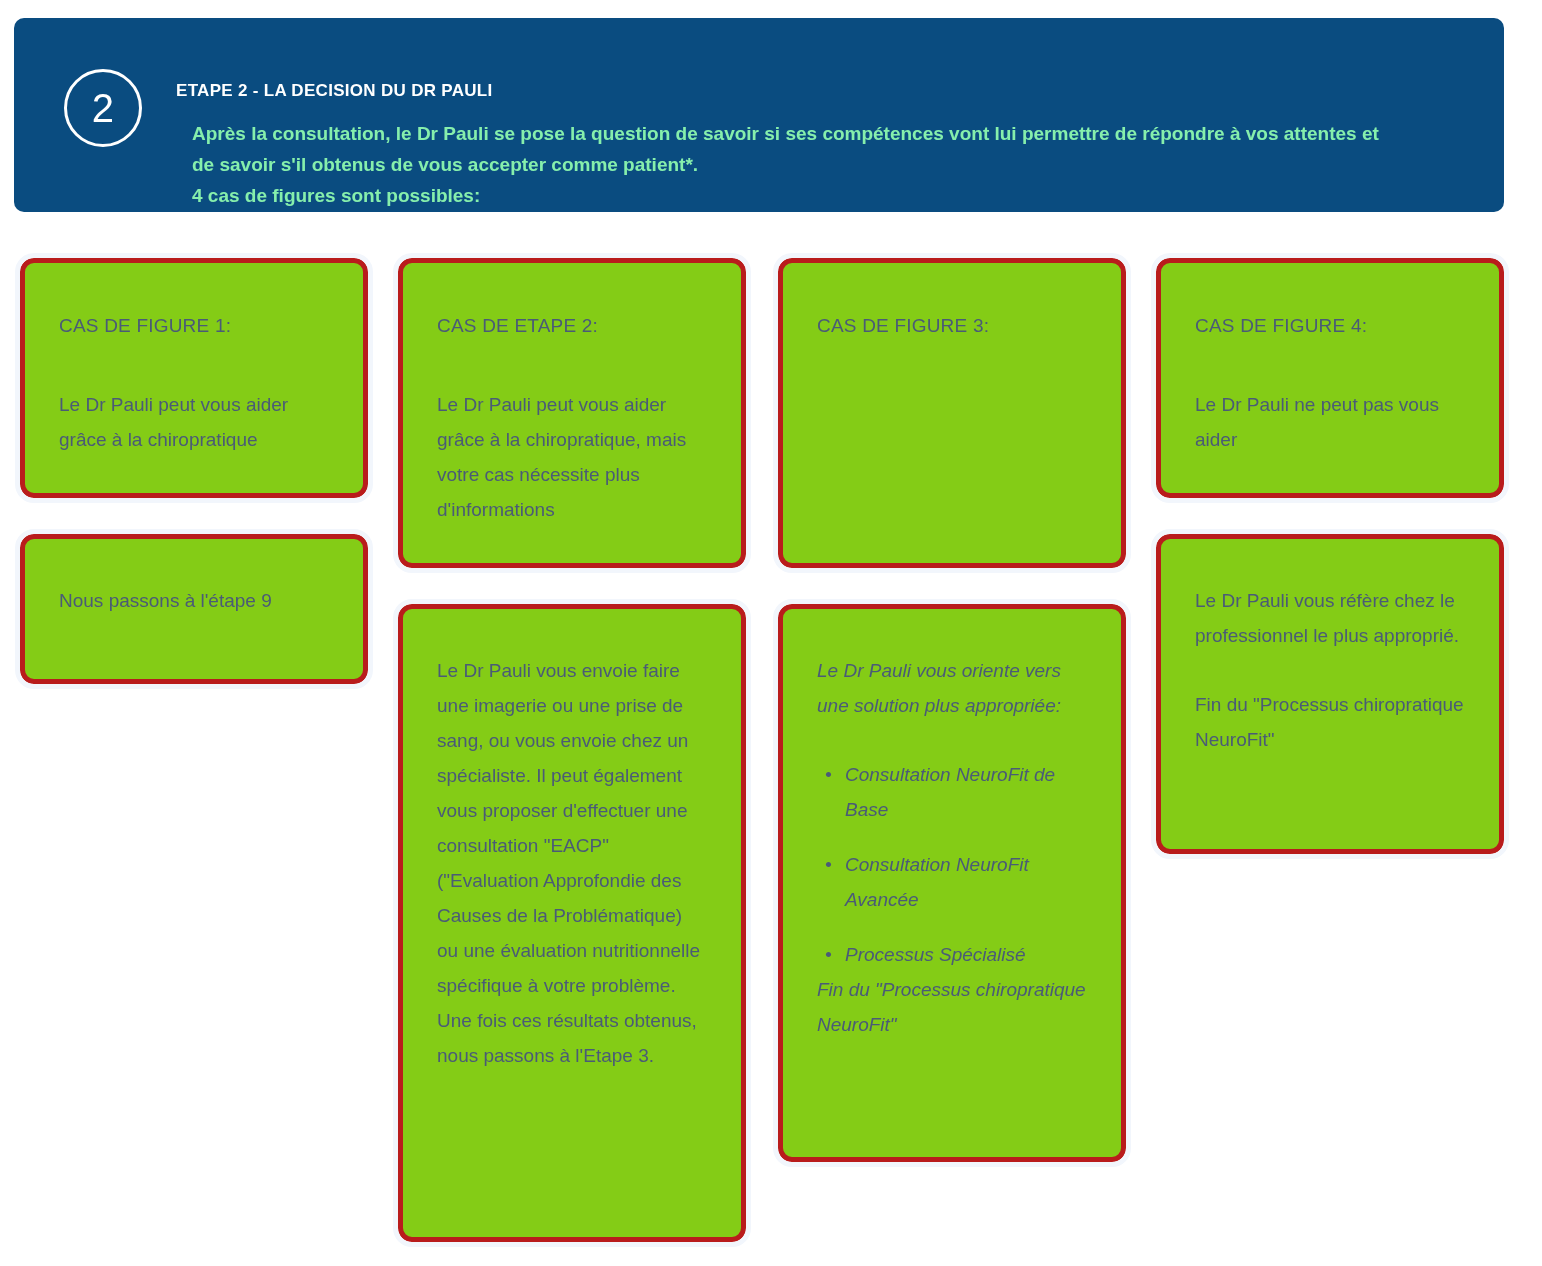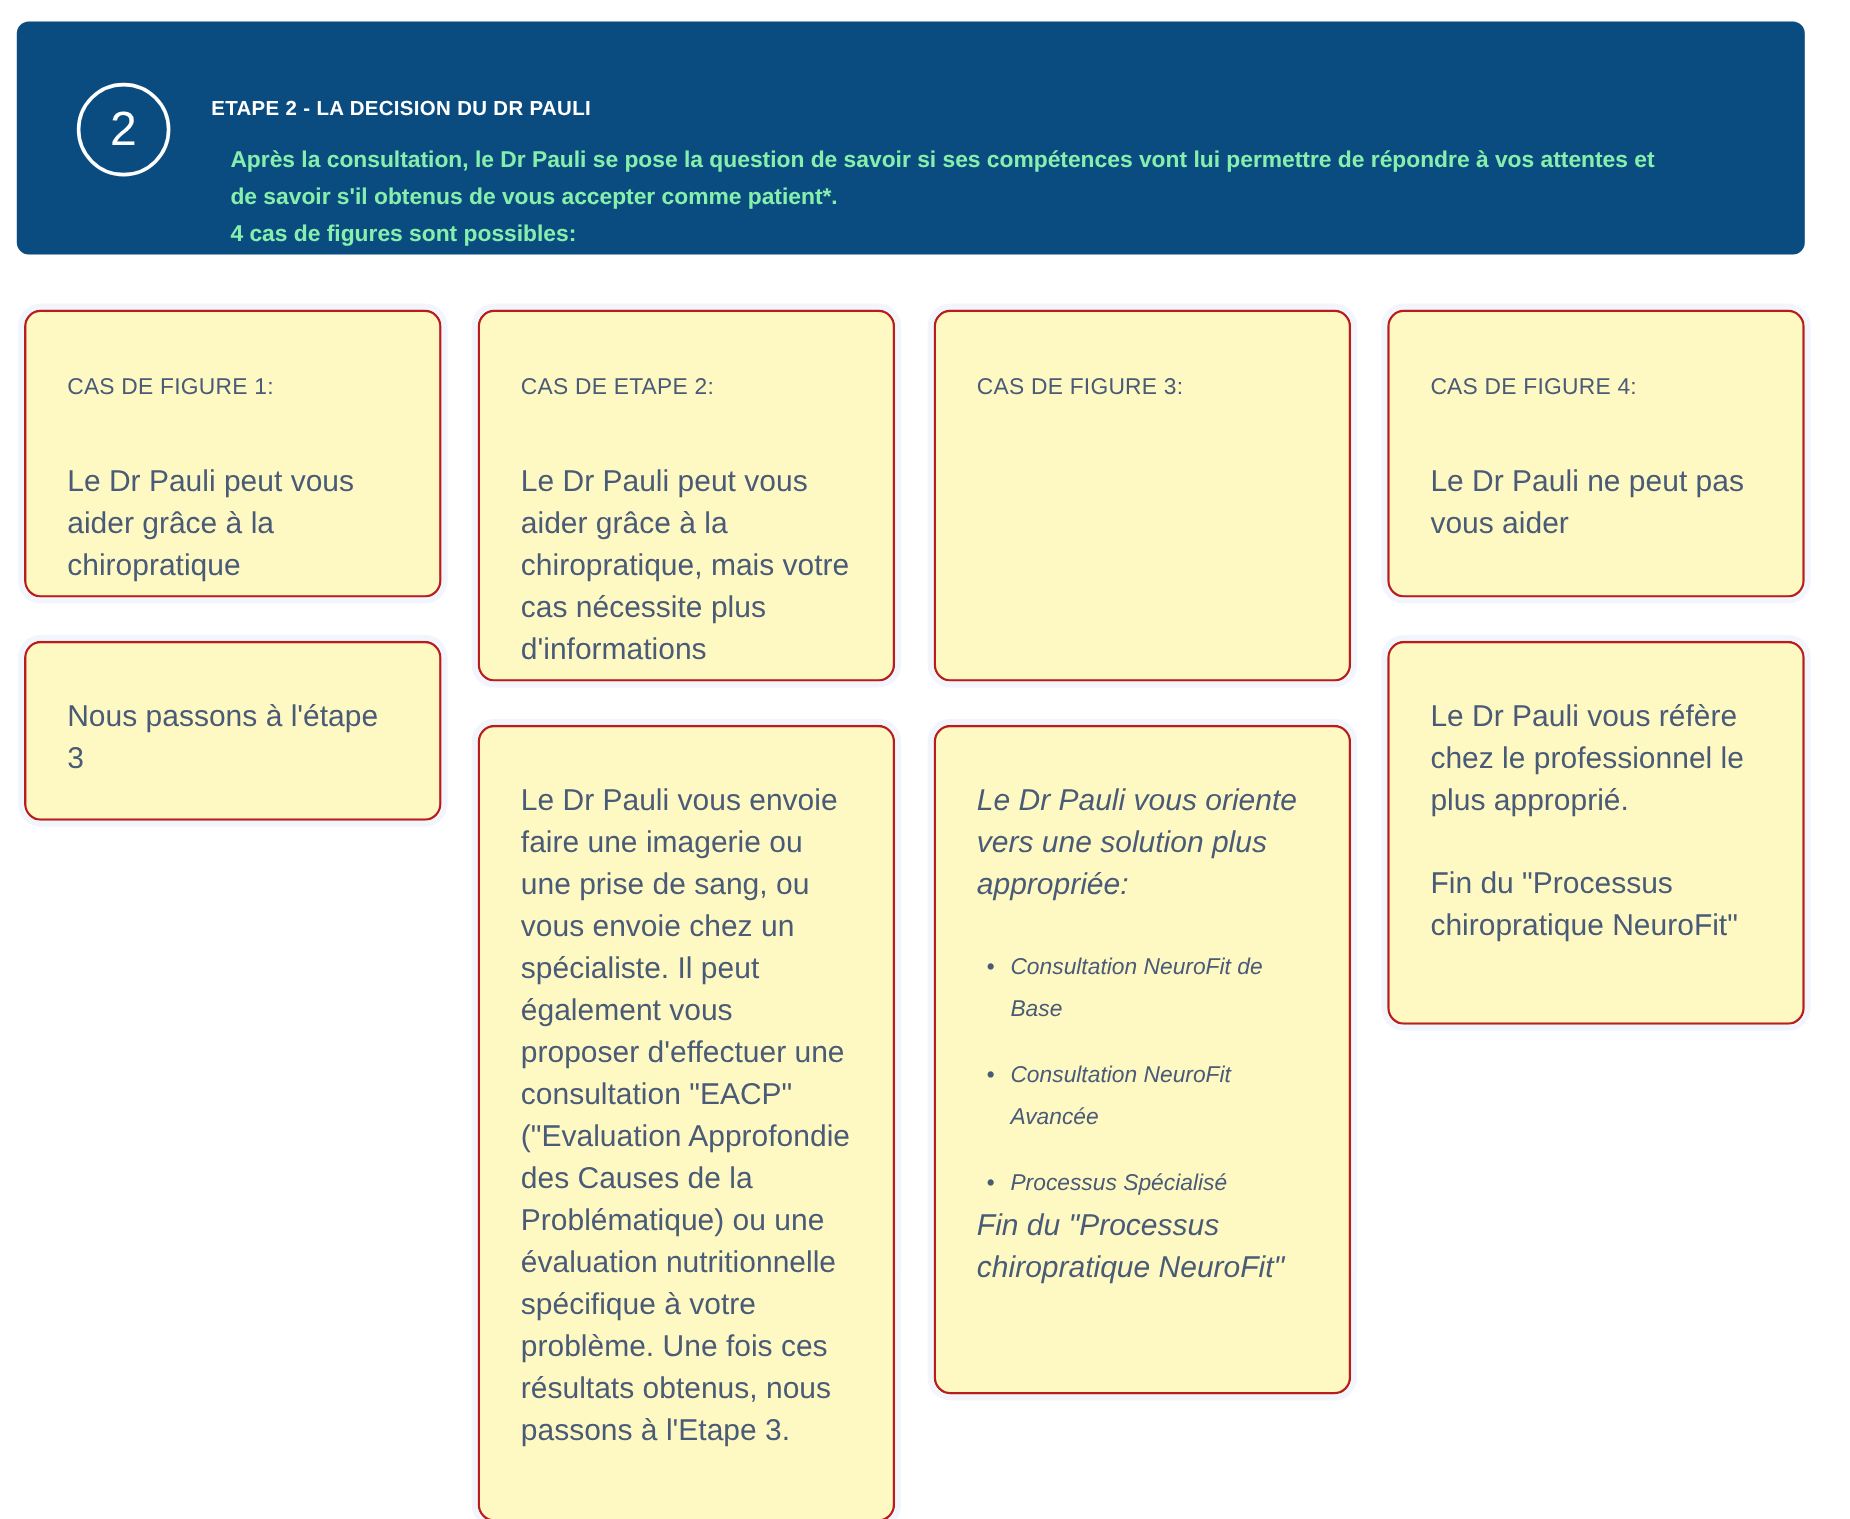--- a/index.html
+++ b/index.html
@@ -96,39 +96,39 @@
     top: 0;
     width: 348px;
   }
   .col-1 { left: 0px; }
   .col-2 { left: 378px; }
   .col-3 { left: 758px; }
   .col-4 { left: 1136px; }
 
   .card {
     box-sizing: border-box;
-    background: #fef9c3;
-    border: 2px solid #b91c1c;
+    background: #84cc16;
+    border: 5px solid #b91c1c;
     outline: 5px solid #f2f6fc;
     border-radius: 14px;
     padding: 48px 34px 56px 34px;
     margin-bottom: 36px;
     color: #4a5b77;
   }
 
   .card-label {
     font-size: 19px;
     line-height: 30px;
     color: #4a5b77;
     margin: 0 0 46px 0;
     font-weight: 400;
     letter-spacing: 0.2px;
   }
   .card-body {
-    font-size: 25px;
+    font-size: 19px;
     line-height: 35px;
     color: #4a5b77;
     margin: 0;
     font-weight: 400;
   }
   .card-body + .card-body { margin-top: 34px; }
 
   ul.card-list {
     margin: 34px 0 0 0;
     padding: 0 0 0 22px;
@@ -183,21 +183,21 @@
   </div>
 
   <div class="columns">
 
     <div class="col col-1">
       <div class="card c1-a">
         <p class="card-label">CAS DE FIGURE 1:</p>
         <p class="card-body">Le Dr Pauli peut vous aider grâce à la chiropratique</p>
       </div>
       <div class="card c1-b" style="margin-top: 30px;">
-        <p class="card-body">Nous passons à l'étape 3</p>
+        <p class="card-body">Nous passons à l'étape 9</p>
       </div>
     </div>
 
     <div class="col col-2">
       <div class="card c2-a">
         <p class="card-label">CAS DE ETAPE 2:</p>
         <p class="card-body">Le Dr Pauli peut vous aider grâce à la chiropratique, mais votre cas nécessite plus d'informations</p>
       </div>
       <div class="card c2-b" style="margin-top: 32px;">
         <p class="card-body">Le Dr Pauli vous envoie faire une imagerie ou une prise de sang, ou vous envoie chez un spécialiste. Il peut également vous proposer d'effectuer une consultation "EACP" ("Evaluation Approfondie des Causes de la Problématique) ou une évaluation nutritionnelle spécifique à votre problème. Une fois ces résultats obtenus, nous passons à l'Etape 3.</p>

